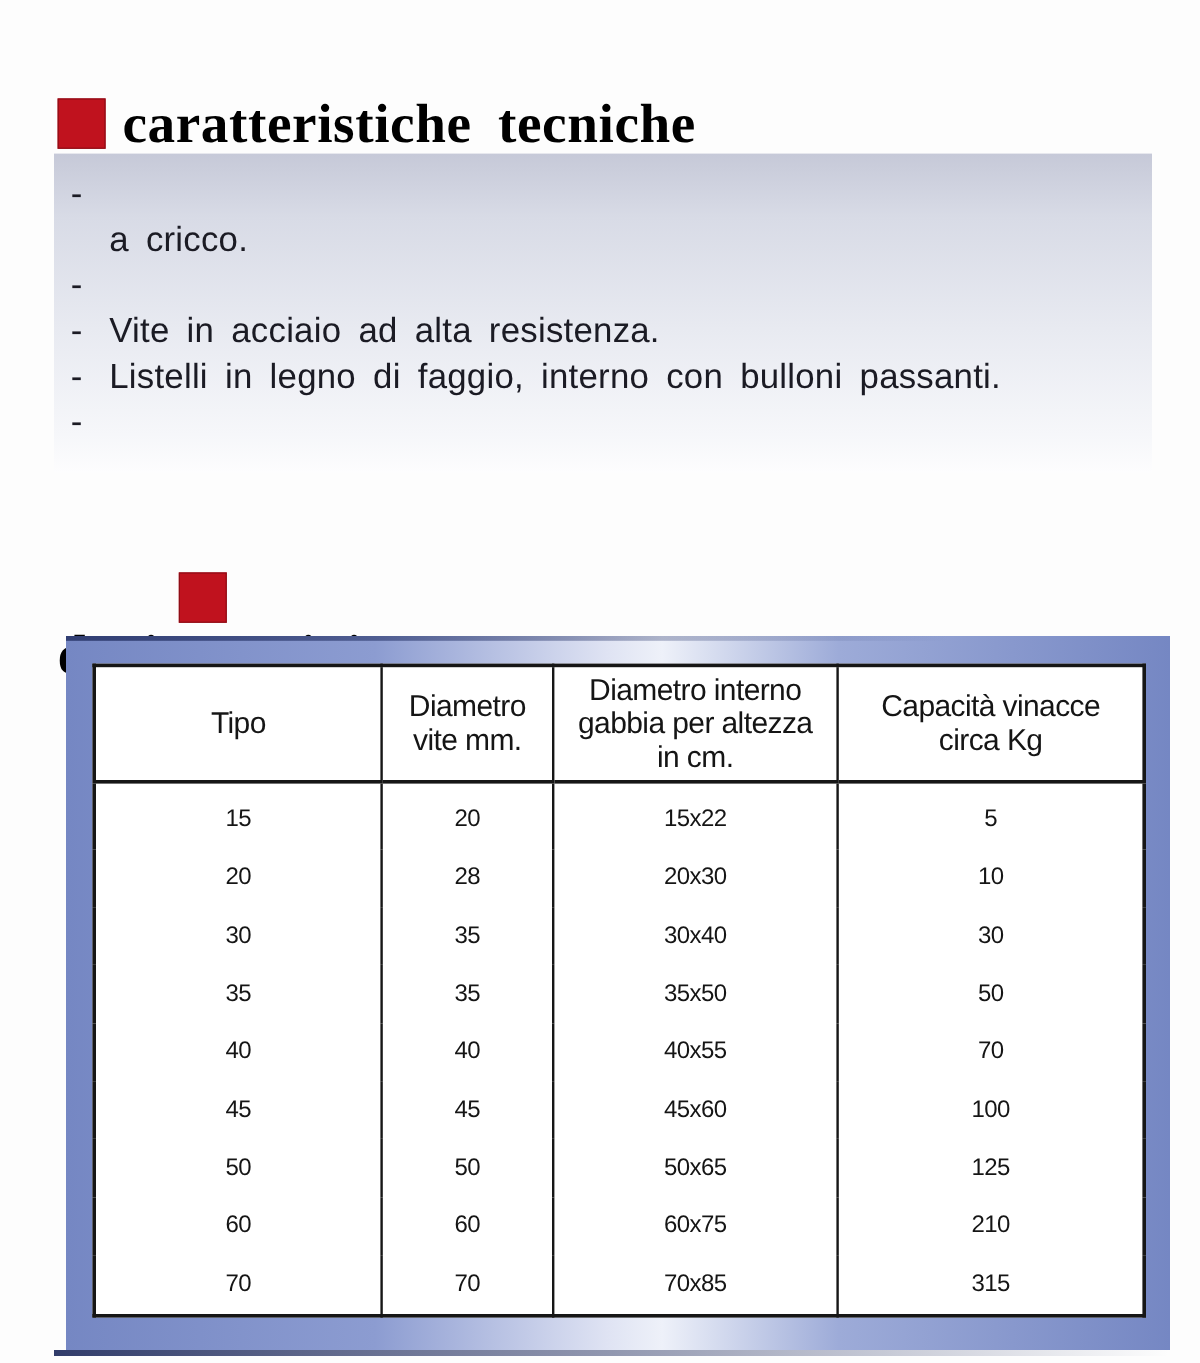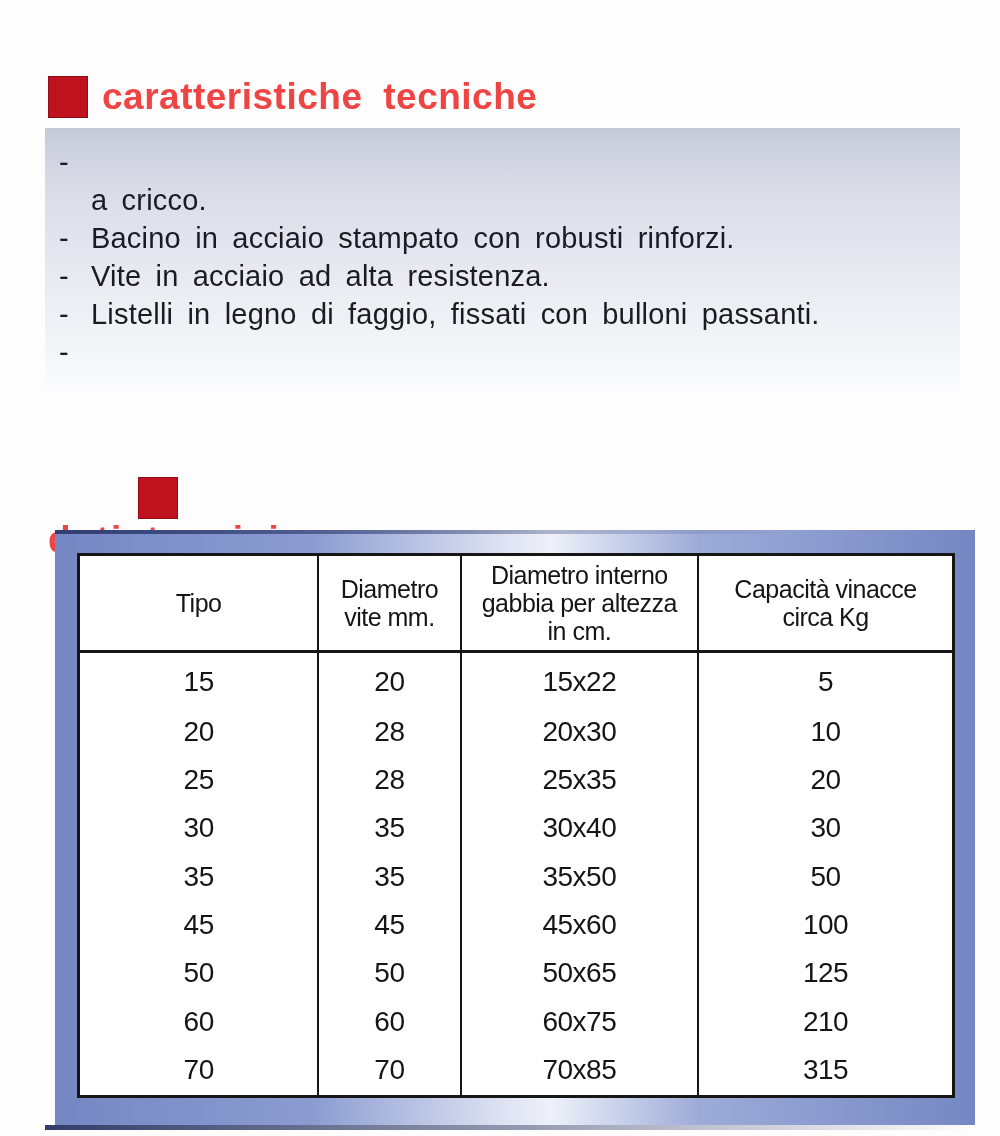--- a/index.html
+++ b/index.html
@@ -7,22 +7,22 @@
     width:1000px;height:1136px;overflow:hidden;position:relative;
     background:#fdfdfd;font-family:"Liberation Sans",sans-serif;
   }
   
   .sec-head{position:absolute;left:48px;display:flex;align-items:center;}
   #sec1{top:76px;}
   #sec2{top:477px;flex-direction:column;}
   .red-sq{width:40px;height:42px;background:#c0121e;border:1px solid #8e0d16;
           box-sizing:border-box;margin-right:14px;flex:none;}
   .sec-title{
-    font-family:Liberation Sans, sans-serif;font-weight:bold;font-size:37px;
-    color:#ef4444;letter-spacing:0.5px;word-spacing:10px;white-space:nowrap;
+    font-family:Liberation Serif, serif;font-weight:bold;font-size:46px;
+    color:#000000;letter-spacing:0.5px;word-spacing:10px;white-space:nowrap;
   }
   #sec2 .sec-title{letter-spacing:2.5px;}
   
   .features-box{
     position:absolute;left:45px;top:128px;width:915px;height:266px;box-sizing:border-box;
     padding:15px 10px 0 14px;
     background:linear-gradient(180deg,#c6c9d8 0%,#d8dbe6 20%,#e8eaf1 55%,#f6f7fa 88%,#fdfdfe 100%);
   }
   .feature-line{
     display:flex;font-size:29px;line-height:38px;color:#1b1b24;
@@ -46,21 +46,21 @@
   table{
     width:100%;height:100%;border-collapse:collapse;table-layout:fixed;
     background:#ffffff;border:3px solid #161616;
   }
   th,td{color:#151515;text-align:center;padding:0;vertical-align:middle;}
   thead tr{height:97px;}
   th{
     font-size:25px;line-height:28px;font-weight:normal;letter-spacing:-0.5px;
     white-space:pre-line;border-bottom:3px solid #161616;
   }
-  td{font-size:28px;letter-spacing:-0.5px;height:34px;}
+  td{font-size:20px;letter-spacing:-0.5px;height:34px;}
   tbody tr:first-child td{padding-top:4px;}
   .col0{width:27.4%;}
   .col1{width:16.2%;}
   .col2{width:27.2%;border-radius:26px;}
   .col3{width:29.2%;text-align:center;}
   th.col0,th.col1,th.col2,td.col0,td.col1,td.col2{border-right:2px solid #161616;}
 </style>
 </head>
 <body>
 
@@ -72,29 +72,28 @@
 <div class="features-box" id="features-box">
     <div class="feature-line">
       <span class="dash">-</span>
     </div>
     <div class="feature-line">
       <span class="dash"></span>
       <span>a cricco.</span>
     </div>
     <div class="feature-line">
       <span class="dash">-</span>
-      <span>Bacino in acciaio stampato con robusti rinforzi.</span>
     </div>
     <div class="feature-line">
       <span class="dash">-</span>
       <span>Vite in acciaio ad alta resistenza.</span>
     </div>
     <div class="feature-line">
       <span class="dash">-</span>
-      <span>Listelli in legno di faggio, fissati con bulloni passanti.</span>
+      <span>Listelli in legno di faggio, interno con bulloni passanti.</span>
     </div>
     <div class="feature-line">
       <span class="dash">-</span>
     </div>
   </div>
 
 <div class="sec-head" id="sec2">
   <span class="red-sq"></span>
   <span class="sec-title">dati tecnici</span>
 </div>
@@ -120,36 +119,36 @@
           <td class="col2">15x22</td>
           <td class="col3">5</td>
         </tr>
         <tr>
           <td class="col0">20</td>
           <td class="col1">28</td>
           <td class="col2">20x30</td>
           <td class="col3">10</td>
         </tr>
         <tr>
-          <td class="col0">25</td>
-          <td class="col1">28</td>
-          <td class="col2">25x35</td>
-          <td class="col3">20</td>
-        </tr>
-        <tr>
           <td class="col0">30</td>
           <td class="col1">35</td>
           <td class="col2">30x40</td>
           <td class="col3">30</td>
         </tr>
         <tr>
           <td class="col0">35</td>
           <td class="col1">35</td>
           <td class="col2">35x50</td>
           <td class="col3">50</td>
+        </tr>
+        <tr>
+          <td class="col0">40</td>
+          <td class="col1">40</td>
+          <td class="col2">40x55</td>
+          <td class="col3">70</td>
         </tr>
         <tr>
           <td class="col0">45</td>
           <td class="col1">45</td>
           <td class="col2">45x60</td>
           <td class="col3">100</td>
         </tr>
         <tr>
           <td class="col0">50</td>
           <td class="col1">50</td>

